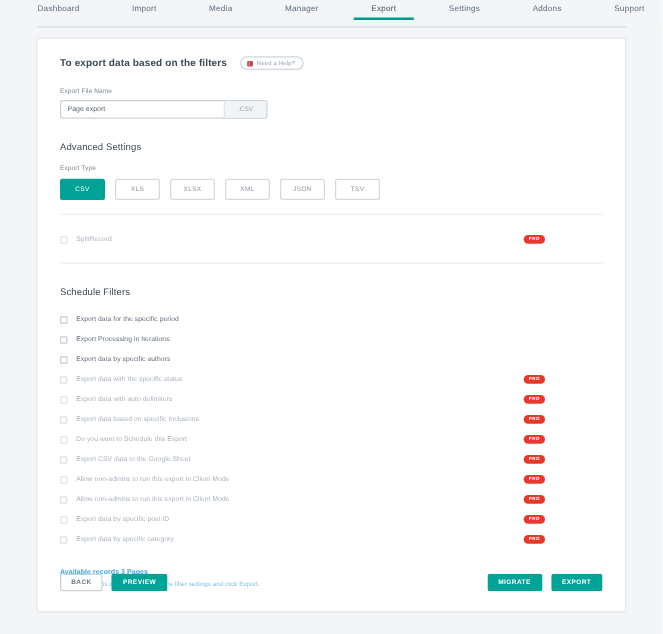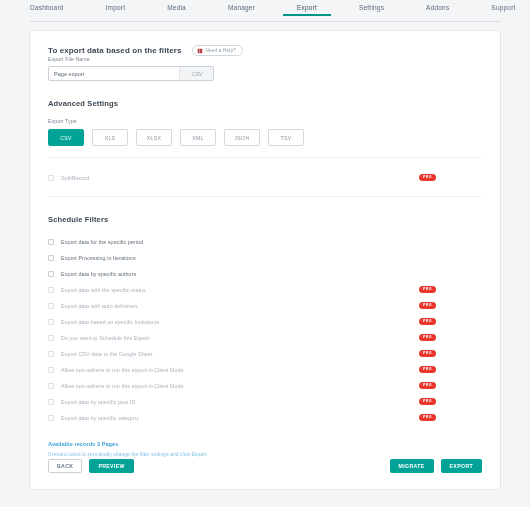--- a/index.html
+++ b/index.html
@@ -57,20 +57,21 @@
     border: 1px solid #e3e6ea;
     border-radius: 2px;
   }
   .card-body { padding: 14px 18px 0 18px; }
 
   
   .title-row {
     display: flex;
     align-items: center;
     gap: 10px;
+    margin-bottom: 14px;
   }
   .card-title {
     font-size: 8px;
     font-weight: bold;
     color: #3e4a56;
     letter-spacing: .1px;
   }
   .help-badge {
     display: inline-flex;
     align-items: center;
@@ -120,21 +121,21 @@
     font-size: 5.2px;
     color: #98a3ad;
     display: flex;
     align-items: center;
     justify-content: center;
   }
 
   
   .section-head {
     font-size: 7.6px;
-    font-weight: bold;
+    font-weight: normal;
     color: #3e4a56;
     margin: 18px 0 10px 0;
     letter-spacing: .1px;
   }
 
   
   .chips { display: flex; gap: 8px; margin-top: 5px; }
   .chip {
     width: 36px; height: 17px;
     border: 1px solid #d3dae0;

